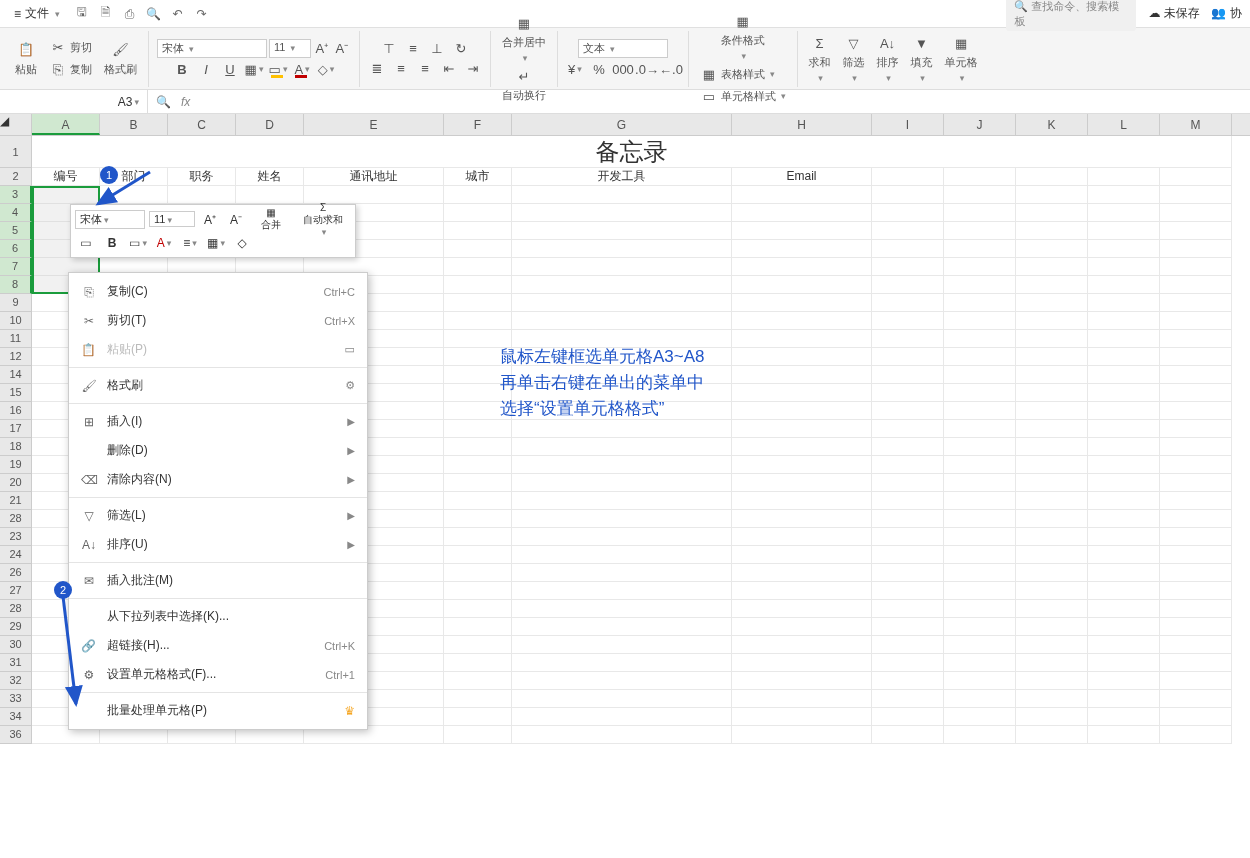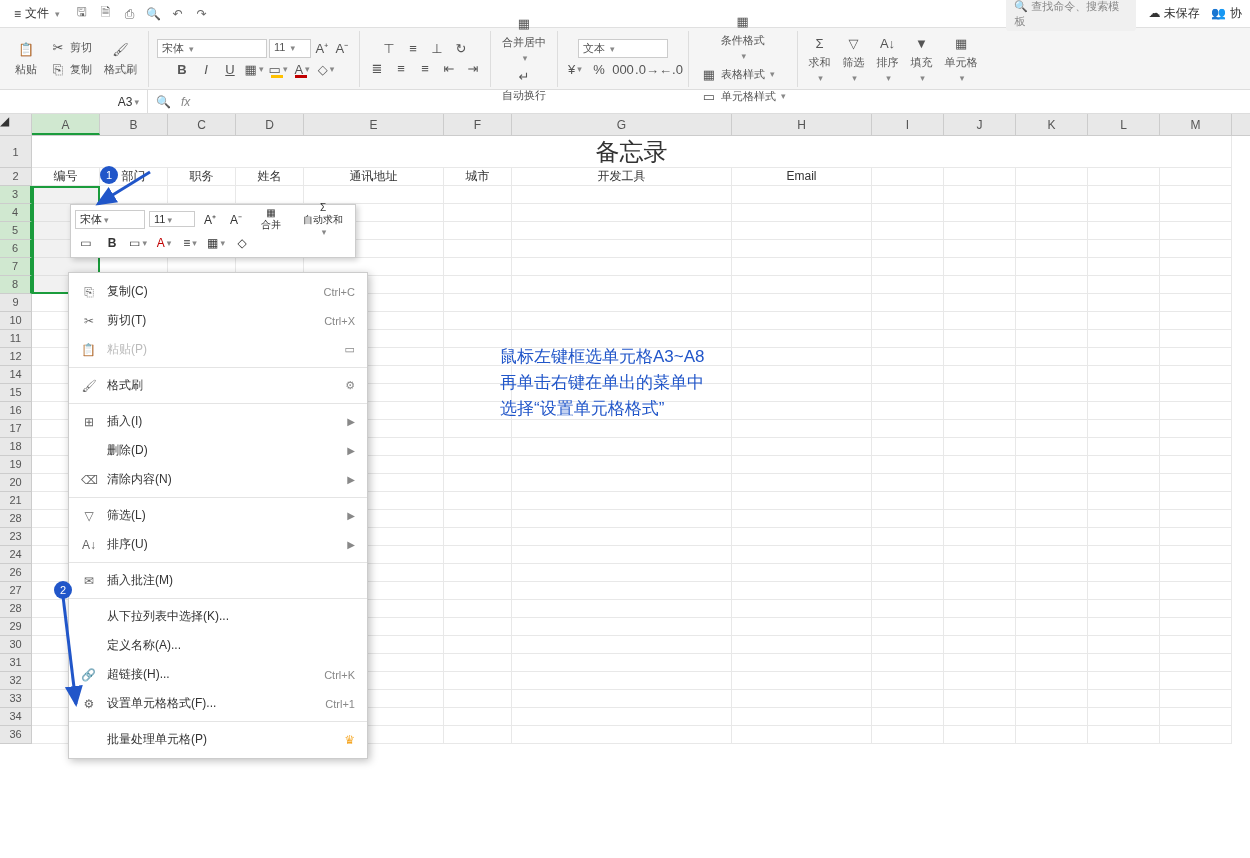--- a/index.html
+++ b/index.html
@@ -864,24 +864,20 @@
       <div class="ctx-item">
         <span class="ctx-icon">✉</span>
         <span class="ctx-label">插入批注(M)</span>
       </div>
       <div class="ctx-sep"></div>
       <div class="ctx-item">
         <span class="ctx-icon"></span>
         <span class="ctx-label">从下拉列表中选择(K)...</span>
       </div>
       <div class="ctx-item">
-        <span class="ctx-icon"></span>
-        <span class="ctx-label">定义名称(A)...</span>
-      </div>
-      <div class="ctx-item">
         <span class="ctx-icon">🔗</span>
         <span class="ctx-label">超链接(H)...</span>
         <span class="ctx-short">Ctrl+K</span>
       </div>
       <div class="ctx-item">
         <span class="ctx-icon">⚙</span>
         <span class="ctx-label">设置单元格格式(F)...</span>
         <span class="ctx-short">Ctrl+1</span>
       </div>
       <div class="ctx-sep"></div>

